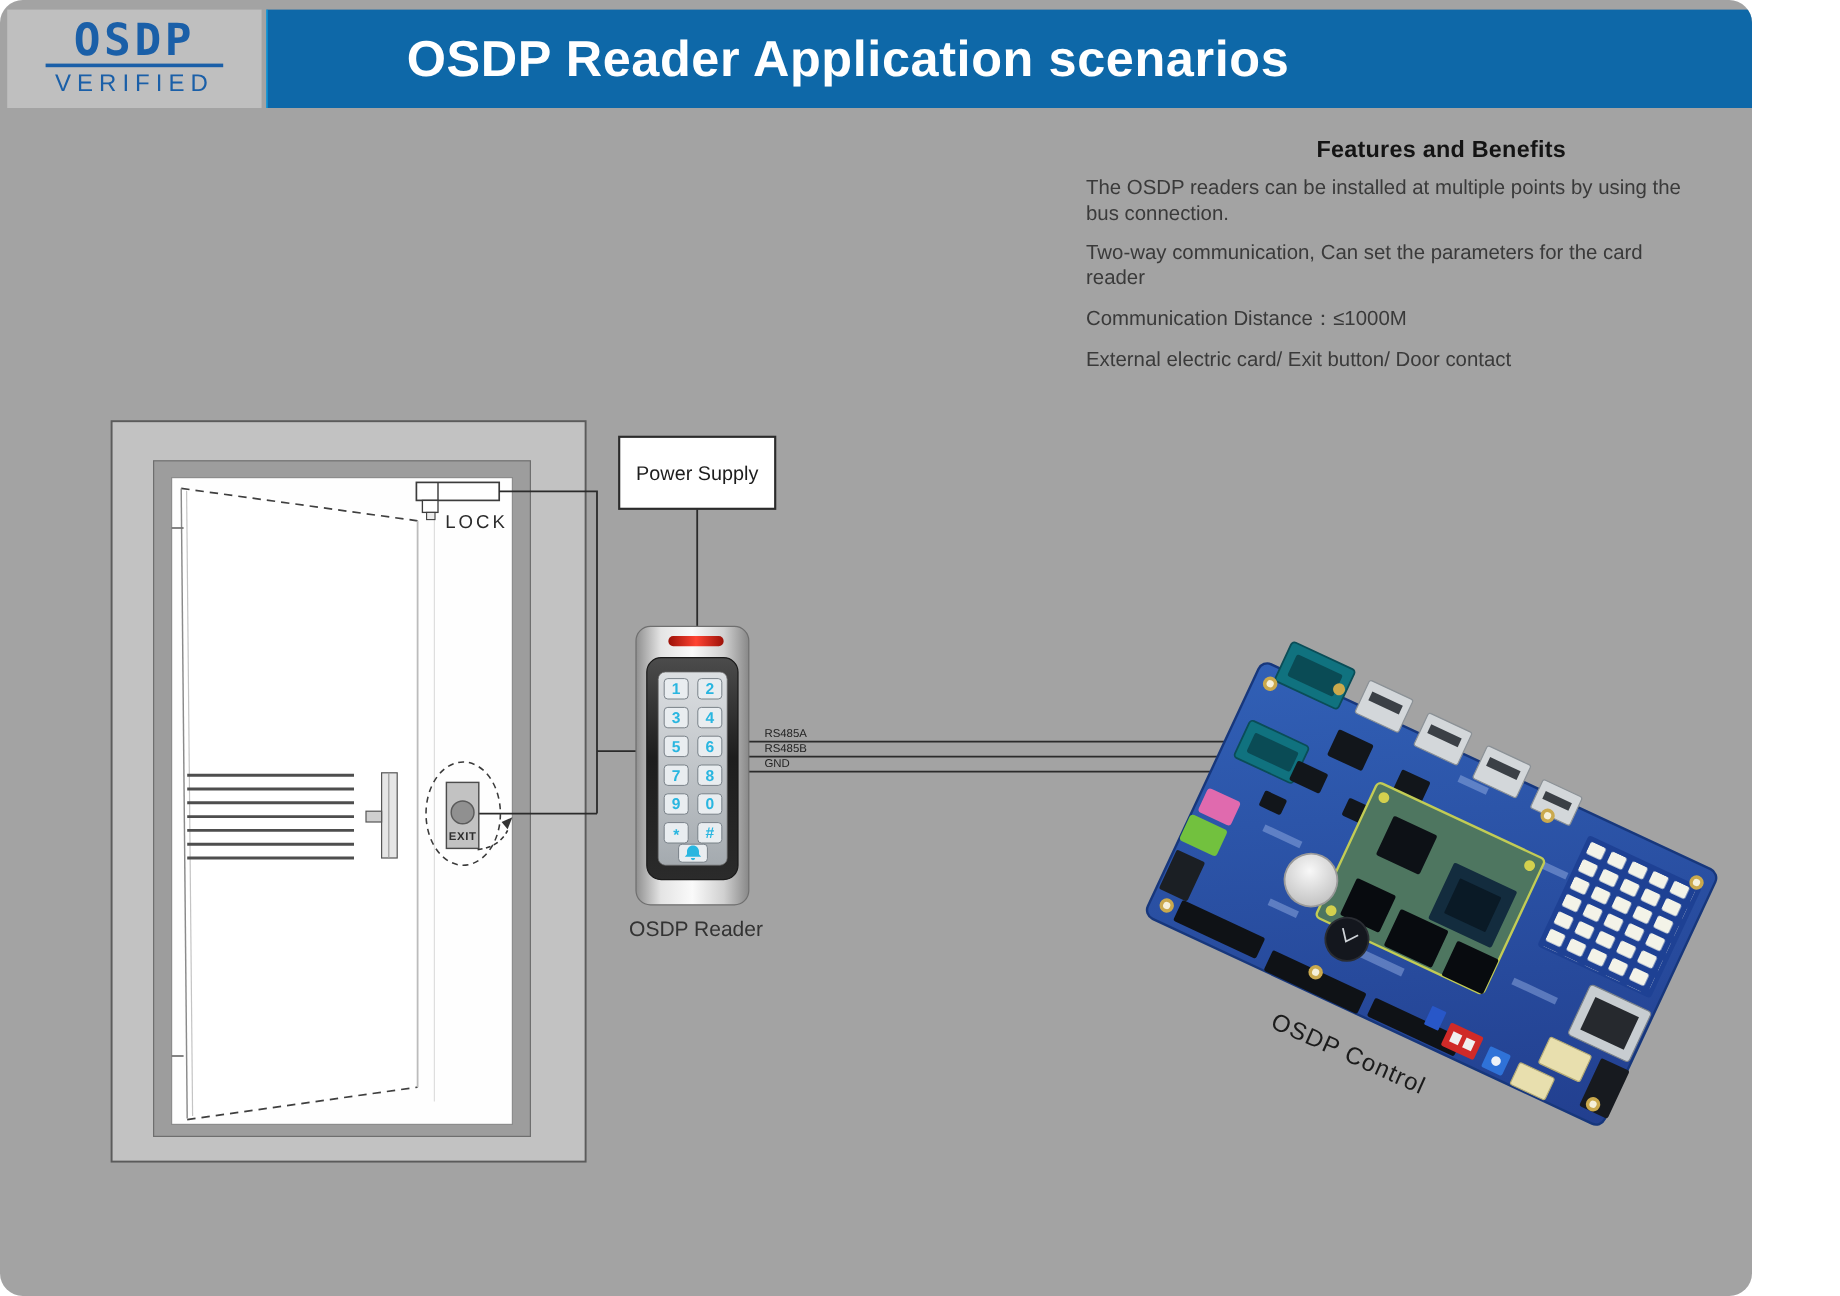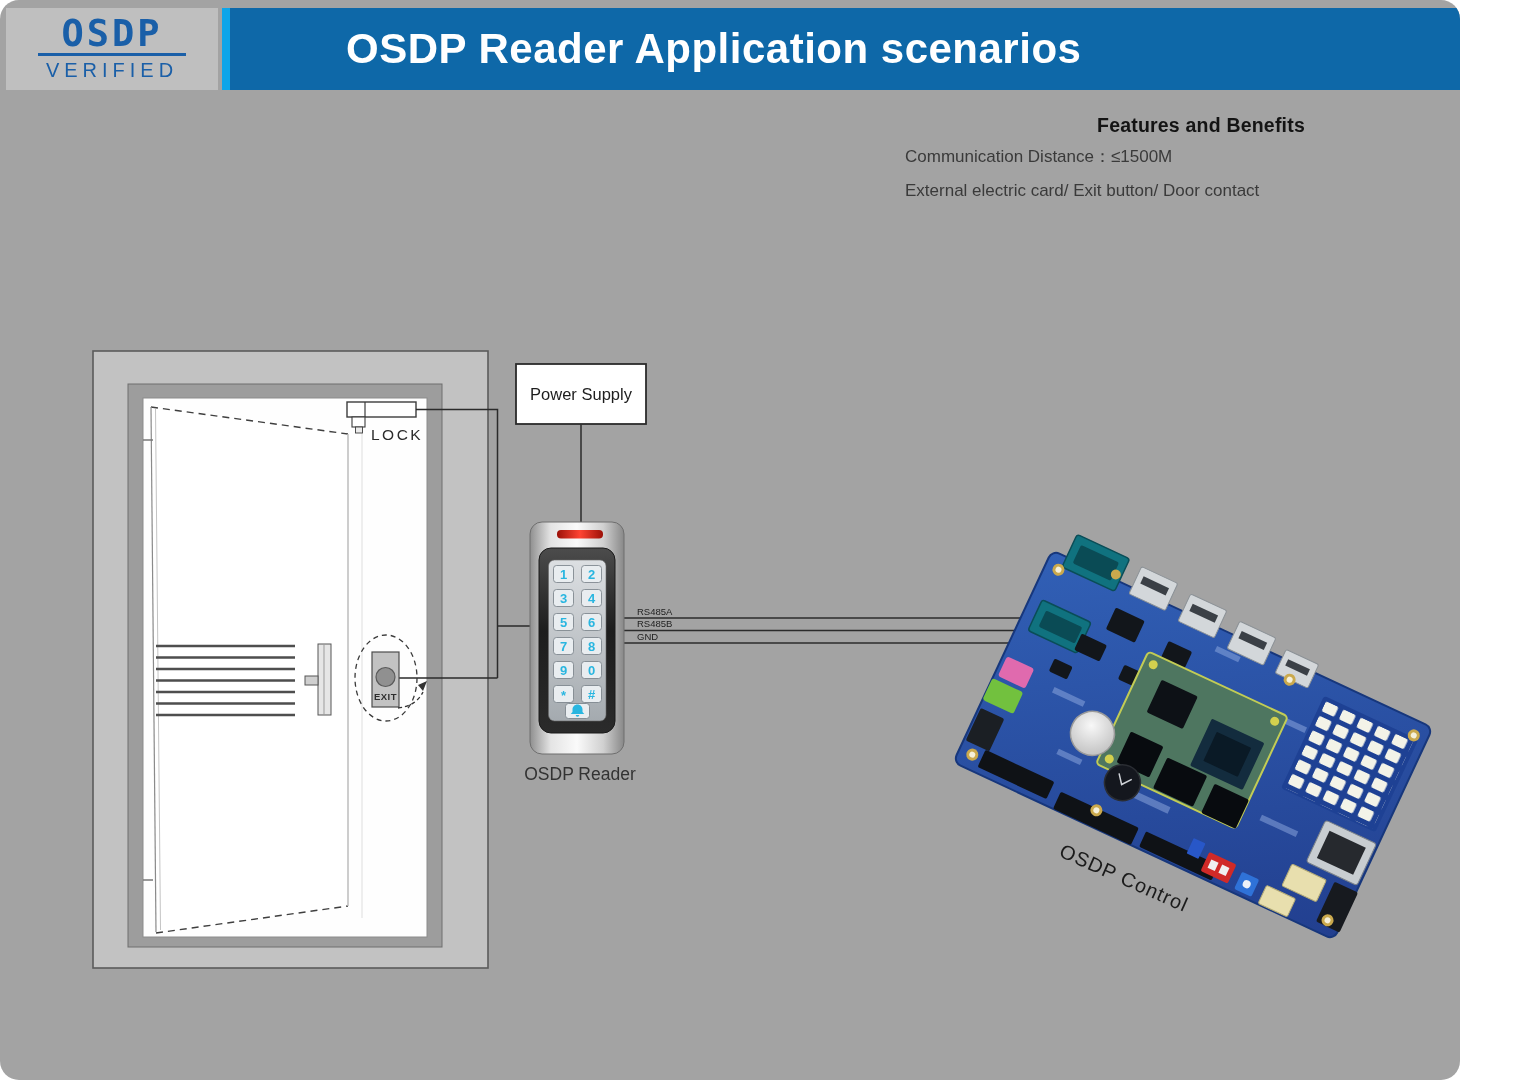--- a/index.html
+++ b/index.html
@@ -26,21 +26,21 @@
     color:var(--logo_blue);font-weight:bold;font-size:37px;line-height:34px;
     letter-spacing:3px;font-family:"DejaVu Sans Mono", monospace;
   }
   .logo-underline{width:148px;height:3px;background:var(--logo_blue);margin:2px 0 3px 0;}
   .logo-verified{
     color:var(--logo_blue);font-size:20px;letter-spacing:5px;font-weight:normal;
   }
   .banner{
     position:absolute;left:222px;top:8px;right:0;height:82px;
     background:var(--banner_blue);
-    border-left:8px solid #0ea5e9;
+    border-left:1px solid #0ea5e9;
   }
   .banner h1{
     margin:0;padding:0 0 0 116px;line-height:82px;font-size:42px;
     color:#ffffff;font-weight:bold;letter-spacing:0.5px;white-space:nowrap;
   }
   
   .features{position:absolute;left:905px;top:114px;width:592px;color:#3c3c3c;}
   .features h2{
     margin:0 0 10px 0;font-size:19.5px;color:#141414;font-weight:bold;letter-spacing:0.2px;text-align:center;
   }
@@ -60,21 +60,25 @@
     <div class="logo-osdp">OSDP</div>
     <div class="logo-underline"></div>
     <div class="logo-verified">VERIFIED</div>
   </div>
   <div class="banner">
     <h1>OSDP Reader Application scenarios</h1>
   </div>
 
   <div class="features">
     <h2>Features and Benefits</h2>
-    <p class="feature-item">Communication Distance：≤1500M</p>
+    <p class="feature-item">The OSDP readers can be installed at multiple points by using the
+bus connection.</p>
+    <p class="feature-item">Two-way communication, Can set the parameters for the card
+reader</p>
+    <p class="feature-item">Communication Distance：≤1000M</p>
     <p class="feature-item">External electric card/ Exit button/ Door contact</p>
   </div>
 
   <svg class="diagram" viewBox="0 0 1533 1080" width="1533" height="1080">
     <defs>
       <linearGradient id="metalH" x1="0" y1="0" x2="1" y2="0">
         <stop offset="0" stop-color="#8f8f8f"></stop>
           <stop offset="0.22" stop-color="#e4e4e4"></stop>
         <stop offset="0.5" stop-color="#fafafa"></stop>
           <stop offset="0.78" stop-color="#d0d0d0"></stop>

